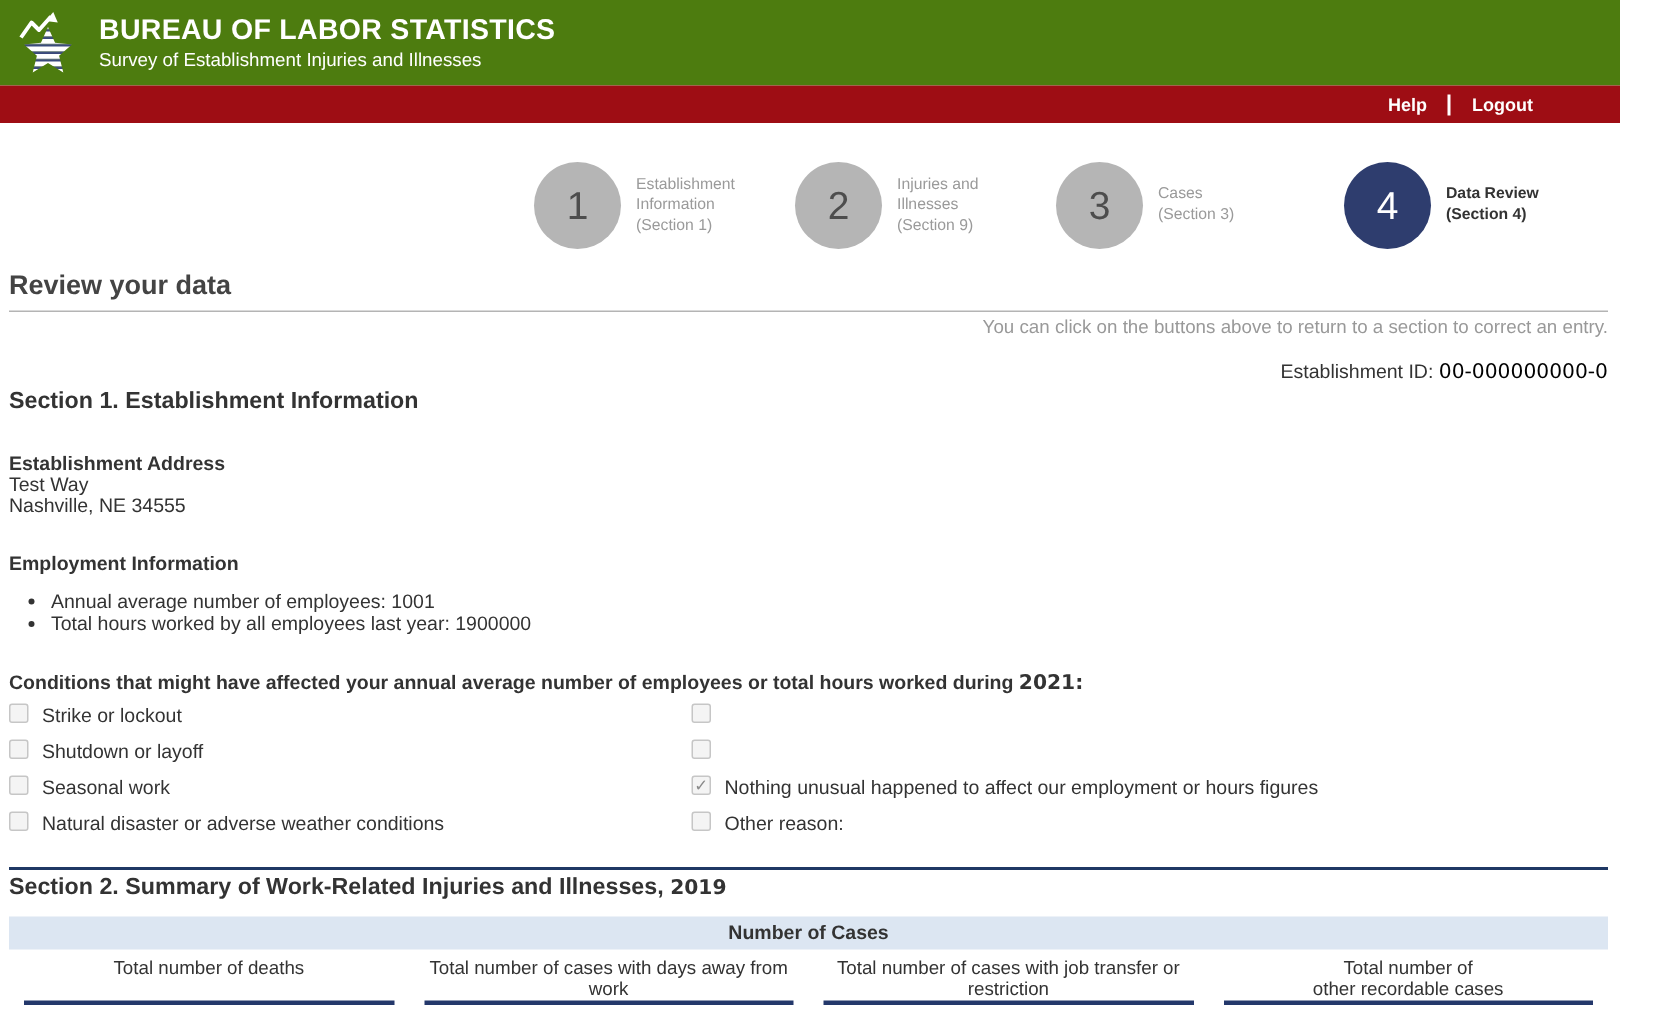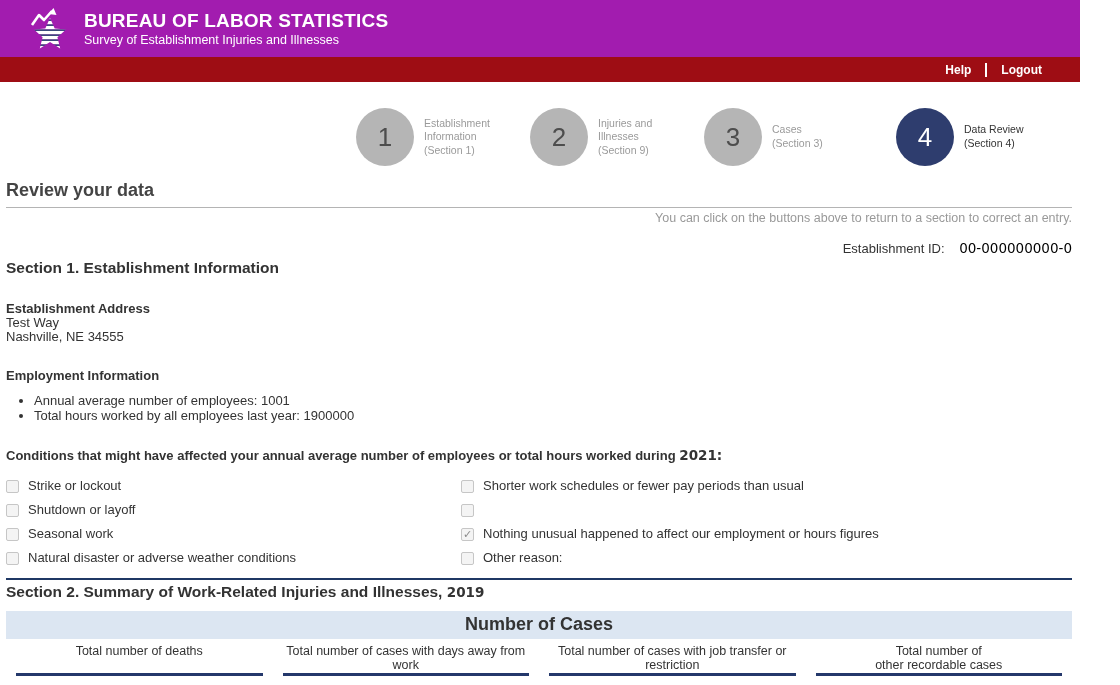--- a/index.html
+++ b/index.html
@@ -6,30 +6,30 @@
   html,body { background:#fff; }
   body {
     font-family:"Liberation Sans", sans-serif;
     font-size:13px; color:#333;
     width:1120px; height:685px; overflow:hidden;
   }
   .page { width:1080px; }
 
   
   .topbar {
-    background:#a21caf; height:57px;
-    display:flex; align-items:center; padding-left:26px;
+    background:#4d7c0f; height:57px;
+    display:flex; align-items:center; padding-left:8px;
   }
   .logo { width:48px; height:46px; margin-right:10px; flex:0 0 auto; }
   .brand-title { color:#fff; font-weight:bold; font-size:19px; letter-spacing:0.2px; line-height:1.15; }
   .brand-sub { color:#fff; font-size:12.5px; margin-top:2px; }
   .redbar {
     background:#9e0d14; height:25px;
     display:flex; align-items:center; justify-content:flex-end;
-    padding-right:38px; gap:14px;
+    padding-right:58px; gap:14px;
   }
   .redbar a { color:#fff; font-size:12px; font-weight:bold; text-decoration:none; }
   .red-divider { width:2px; height:14px; background:#fff; }
 
   
   .steps {
     display:flex; justify-content:flex-end; align-items:flex-start;
     margin-top:26px; padding-right:34px; gap:24px;
   }
   .step { display:flex; align-items:center; cursor:pointer; }
@@ -37,66 +37,66 @@
     width:58px; height:58px; border-radius:50%;
     background:#b5b5b5; color:#4d4d4d;
     display:flex; align-items:center; justify-content:center;
     font-size:26px; flex:0 0 auto;
   }
   .step-label {
     margin-left:10px; font-size:10.5px; color:#9a9a9a;
     line-height:1.3; white-space:pre-line; width:82px;
   }
   .step.active .step-circle { background:#2e3d6e; color:#fff; }
-  .step.active .step-label { color:#333; font-weight:normal; }
+  .step.active .step-label { color:#333; font-weight:bold; }
   .step.s4 { margin-left:18px; }
 
   
   .content { padding:0 8px 0 6px; }
   .page-title {
     font-size:18px; color:#444; font-weight:bold;
     margin-top:14px; padding-bottom:6px;
     border-bottom:1px solid #b4b4b4;
   }
   .note { text-align:right; color:#999; font-size:12.5px; margin-top:3px; }
   .id-row { text-align:right; margin-top:15px; font-size:13px; color:#333; }
-  .id-value { font-family:"DejaVu Sans", sans-serif; font-size:13.5px; color:#000; margin-left:11px; }
+  .id-value { font-family:"DejaVu Sans", sans-serif; font-size:13.5px; color:#000; margin-left:0; }
 
   h2.section-heading { font-size:15.5px; color:#333; margin-top:3px; }
   h3.sub-heading { font-size:13px; color:#333; margin-top:24px; font-weight:bold; }
 
   .company { font-weight:bold; margin-top:15px; }
   .addr-line { line-height:14px; }
 
   ul.emp-list { margin:10px 0 0 28px; }
   ul.emp-list li { line-height:15px; color:#333; }
 
   .conditions-heading { font-size:13px; font-weight:bold; margin-top:24px; }
   .year-inline { font-family:"DejaVu Sans", sans-serif; font-size:13.5px; font-weight:bold;text-align:right; }
 
   .cond-grid { display:flex; margin-top:6px; }
   .cond-col { width:455px; }
   .cond-col.right { width:auto; }
-  .cond-item { display:flex; align-items:flex-end; height:24px; }
+  .cond-item { display:flex; align-items:flex-start; height:24px; }
   .cb {
     width:13px; height:13px; border:1px solid #c6c6c6; background:#f4f4f4;
     border-radius:2px; margin-right:9px; flex:0 0 auto;
     display:flex; align-items:center; justify-content:center;
     font-size:11px; color:#8a8a8a;
   }
   .cb.checked::after { content:"\2713"; margin-top:-1px; }
 
   .section-divider { border:none; border-top:2px solid #1f3864; margin-top:13px; }
   .s2-heading { margin-top:11px; }
 
   
   .tbl { margin-top:10px; }
   .tbl-title {
     background:#dce6f2; text-align:center; font-weight:bold;
-    font-size:18px; color:#333; padding:3px 0 4px;
+    font-size:13px; color:#333; padding:3px 0 4px;
   }
   .tbl-cols { display:flex; }
   .tbl-col { width:25%; display:flex; flex-direction:column; }
   .col-inner {
     margin:0 10px; flex:1; display:flex; flex-direction:column;
     border-bottom:3px solid #24386b; padding-bottom:1px;
   }
   .col-hdr {
     text-align:center; font-size:12.5px; color:#333; line-height:14px;
     padding-top:5px; white-space:pre-line; flex:1;
@@ -198,21 +198,20 @@
           <span>Seasonal work</span>
         </div>
         <div class="cond-item">
           <span class="cb"></span>
           <span>Natural disaster or adverse weather conditions</span>
         </div>
       </div>
       <div class="cond-col right">
         <div class="cond-item">
           <span class="cb"></span>
-          <span>Shorter work schedules or fewer pay periods than usual</span>
         </div>
         <div class="cond-item">
           <span class="cb"></span>
         </div>
         <div class="cond-item">
           <span class="cb checked"></span>
           <span>Nothing unusual happened to affect our employment or hours figures</span>
         </div>
         <div class="cond-item">
           <span class="cb"></span>

